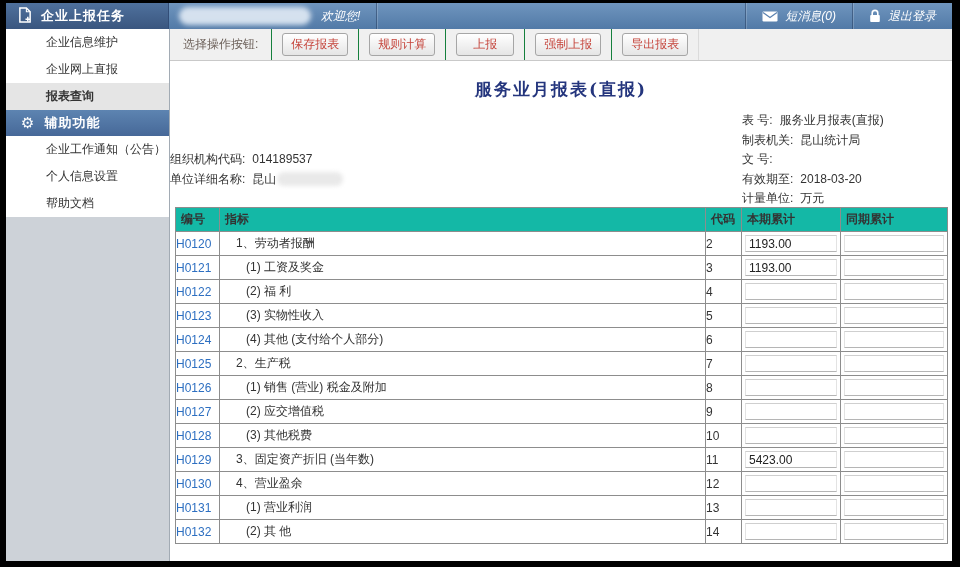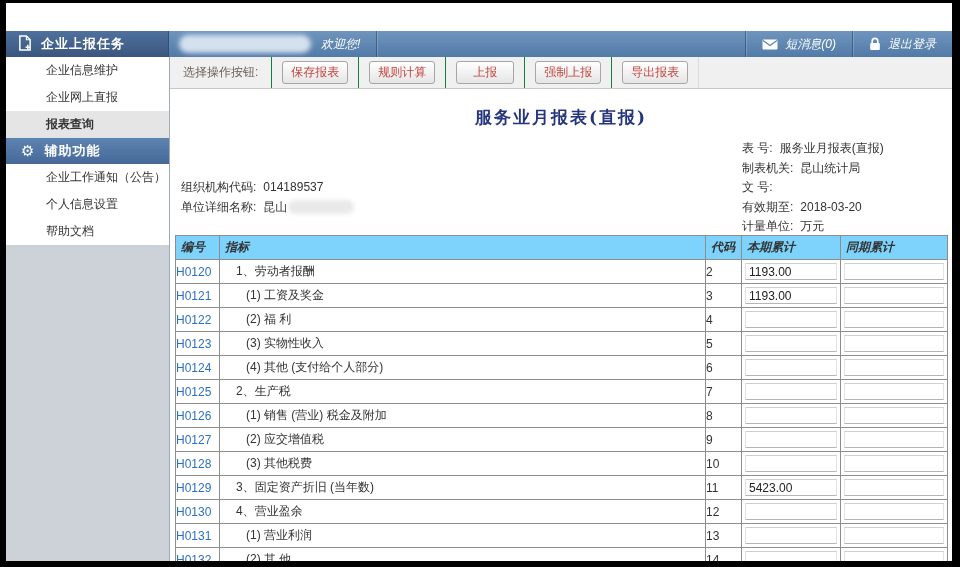--- a/index.html
+++ b/index.html
@@ -2,21 +2,21 @@
 <html><head>
 <meta charset="utf-8">
 <style>
   html,body{margin:0;padding:0;}
   body{width:960px;height:567px;background:#000;overflow:hidden;
        font-family:"Liberation Sans","DejaVu Sans",sans-serif;}
   .page{position:absolute;left:6px;top:3px;width:946px;height:558px;background:#fff;
         overflow:hidden;display:flex;flex-direction:column;}
 
   
-  .topbar{flex:0 0 26px;height:26px;display:flex;margin-top:28px;}
+  .topbar{flex:0 0 26px;height:26px;display:flex;}
   .brand{width:163px;flex:0 0 163px;box-sizing:border-box;padding-left:12px;
          background:linear-gradient(#4f719d,#3a567f);color:#fff;display:flex;align-items:center;gap:9px;
          font-weight:bold;font-size:13px;letter-spacing:1px;border-right:1px solid #324d77;}
   .topbar-rest{flex:1;background:linear-gradient(#6f95be,#527aa7);display:flex;align-items:center;
                color:#fff;font-size:12px;min-width:0;font-style:italic;}
   .welcome{display:flex;align-items:center;gap:10px;height:100%;padding:0 16px 0 10px;
            border-right:1px solid rgba(34,56,90,.5);box-shadow:1px 0 0 rgba(255,255,255,.18);}
   .name-blur{width:132px;height:18px;border-radius:9px;background:#dfe9f4;filter:blur(2.5px);opacity:.92;}
   .tb-spacer{flex:1;height:100%;}
   .top-action{display:flex;align-items:center;gap:7px;height:100%;padding:0 16px;cursor:pointer;
@@ -42,31 +42,31 @@
   .tb-label{color:#6b5f58;padding:0 13px;}
   .tb-cell{height:100%;display:flex;align-items:center;padding:0 10px;border-left:1px solid #15803d;}
   .tb-cell:last-child{border-right:1px solid #dbdbdb;}
   .tb-btn{font-family:inherit;font-size:12px;color:#c5443b;background:linear-gradient(#ffffff,#e5e5e5);
           border:1px solid #a6a6a6;border-radius:3px;padding:2px 8px;min-width:58px;cursor:pointer;}
   .content{flex:1;position:relative;background:#fff;overflow:hidden;}
   .page-title{position:absolute;top:17px;left:0;right:0;text-align:center;
               font-family:"DejaVu Serif","Liberation Serif",serif;font-weight:bold;font-size:17px;
               color:#24357d;letter-spacing:2px;}
   .meta-right{position:absolute;left:572px;top:50px;font-size:12px;color:#333;line-height:19.5px;white-space:nowrap;}
-  .meta-left{position:absolute;left:11px;top:88px;font-size:12px;color:#333;line-height:20px;white-space:nowrap;}
+  .meta-left{position:absolute;left:0;top:88px;font-size:12px;color:#333;line-height:20px;white-space:nowrap;}
   .meta-label{margin-right:7px;}
   .val-blur{display:inline-block;width:66px;height:14px;border-radius:7px;background:#e9e9e9;
             filter:blur(2px);vertical-align:-3px;margin-left:1px;}
 
   
   .report-table{position:absolute;left:5px;top:146px;width:772px;border-collapse:collapse;
                 table-layout:fixed;font-size:12px;color:#333;border:1px solid #606060;}
   .report-table th,.report-table td{border:1px solid #8d8d8d;height:23px;padding:0;
                 overflow:hidden;white-space:nowrap;box-sizing:content-box;}
-  .report-table th{background:#7dd3fc;text-align:left;padding-left:5px;font-weight:bold;font-style:italic;}
+  .report-table th{background:#14b8a6;text-align:left;padding-left:5px;font-weight:bold;}
   .code-cell{padding-left:4px;}
   .code-link{color:#2d6fc1;text-decoration:none;cursor:pointer;}
   .seq-cell{padding-left:4px;}
   .cell-input{display:block;width:calc(100% - 6px);margin:0 3px;height:17px;box-sizing:border-box;
               border:1px solid #e3e3e3;border-top-color:#cfcfcf;border-bottom-color:#b5b5b5;
               background:#fff;font-family:inherit;font-size:12px;color:#222;padding:0 3px;}
 </style>
 </head>
 <body>
 

